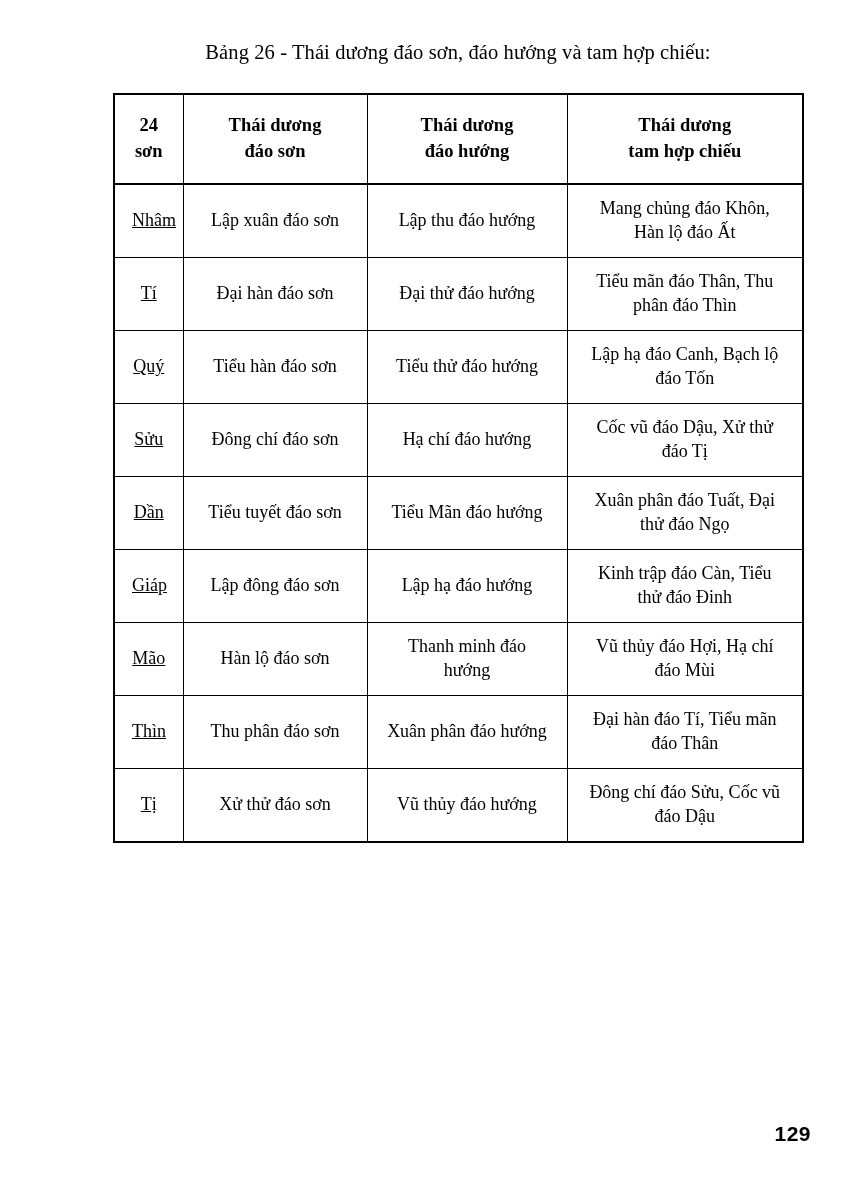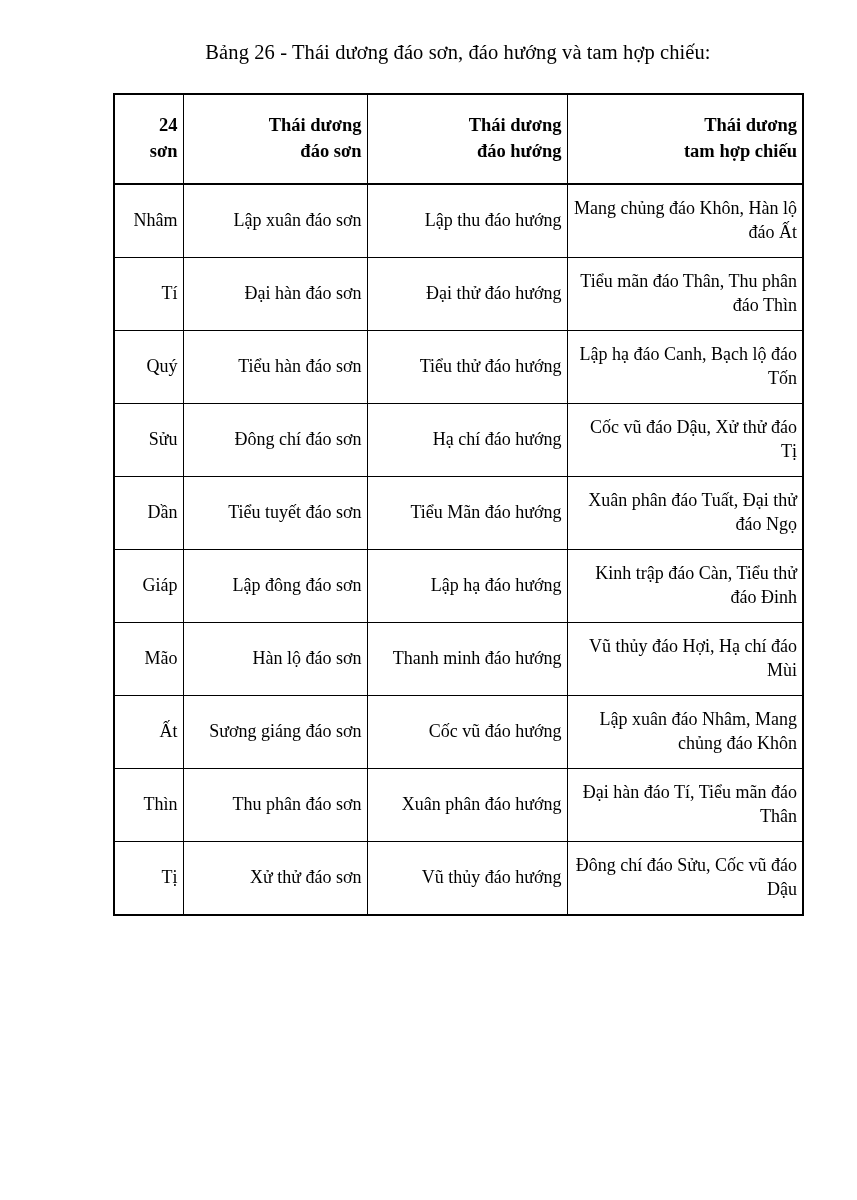--- a/index.html
+++ b/index.html
@@ -55,23 +55,23 @@
     table-layout: fixed;
     background: #ffffff;
   }
   table.data, table.data th, table.data td {
     border: 1.6px solid #000000;
   }
   table.data {
     border-width: 2.4px;
   }
   table.data th, table.data td {
-    text-align: right;
+    text-align: center;
     vertical-align: middle;
-    padding: 6px 5px;
+    padding: 6px 17px;
     font-size: 18px;
     line-height: 1.32;
   }
   table.data thead th {
     font-weight: bold;
     font-size: 18.5px;
     height: 76px;
     line-height: 1.4;
   }
   table.data thead tr th {
@@ -80,20 +80,21 @@
   table.data tbody td {
     height: 60px;
   }
   col.c1 { width: 69px; }
   col.c2 { width: 184px; }
   col.c3 { width: 200px; }
   col.c4 { width: 236px; }
 
   td.col-son {
     font-size: 18px;
+    text-decoration: underline;
   }
 
   .hdr-line { display: block; }
 
   
   .page-number {
     position: absolute;
     top: 1122px;
     left: 0;
     width: 811px;
@@ -178,35 +179,30 @@
           <td>Lập hạ đáo hướng</td>
           <td>Kinh trập đáo Càn, Tiểu thử đáo Đinh</td>
         </tr>
         <tr>
           <td class="col-son">Mão</td>
           <td>Hàn lộ đáo sơn</td>
           <td>Thanh minh đáo hướng</td>
           <td>Vũ thủy đáo Hợi, Hạ chí đáo Mùi</td>
         </tr>
         <tr>
-          <td class="col-son">Ất</td>
-          <td>Sương giáng đáo sơn</td>
-          <td>Cốc vũ đáo hướng</td>
-          <td>Lập xuân đáo Nhâm, Mang chủng đáo Khôn</td>
-        </tr>
-        <tr>
           <td class="col-son">Thìn</td>
           <td>Thu phân đáo sơn</td>
           <td>Xuân phân đáo hướng</td>
           <td>Đại hàn đáo Tí, Tiểu mãn đáo Thân</td>
         </tr>
         <tr>
           <td class="col-son">Tị</td>
           <td>Xử thử đáo sơn</td>
           <td>Vũ thủy đáo hướng</td>
           <td>Đông chí đáo Sửu, Cốc vũ đáo Dậu</td>
         </tr>
       </tbody>
     </table>
   </div>
 
+  <div class="page-number">129</div>
 
 </div>
 
 </body></html>

